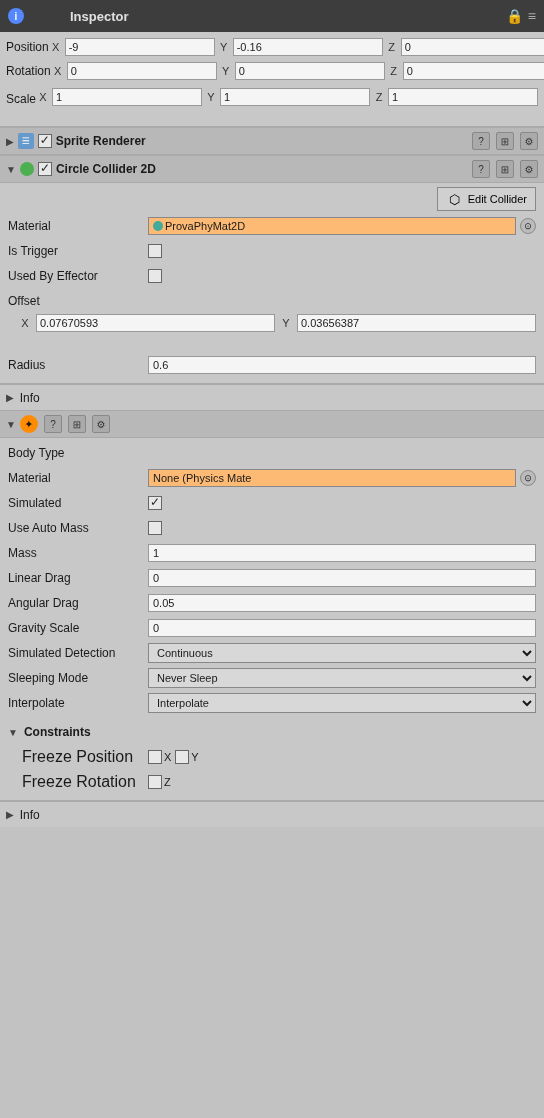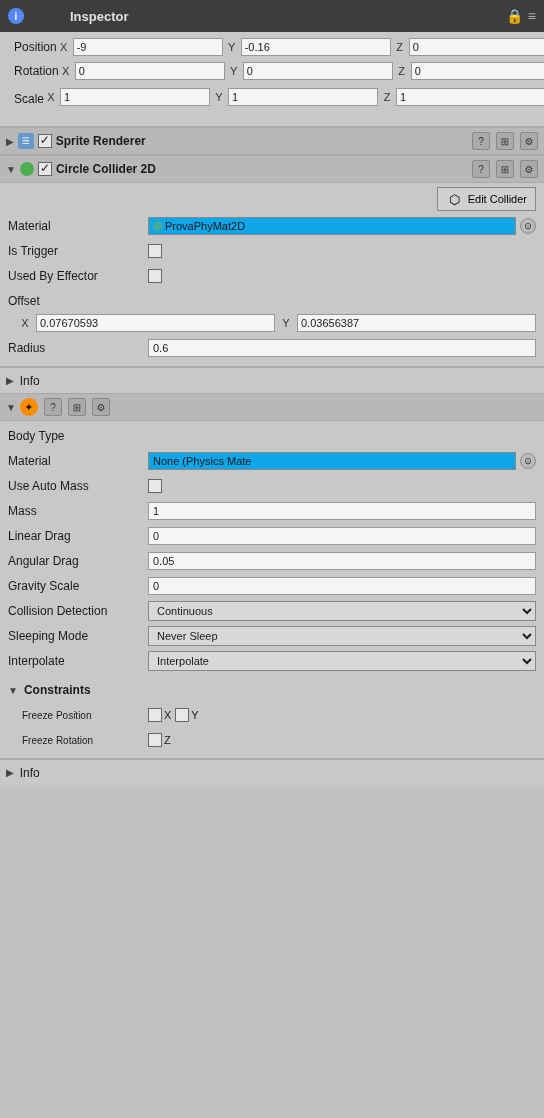--- a/index.html
+++ b/index.html
@@ -40,21 +40,21 @@
     }
     .lock-icon {
       margin-left: auto;
       color: #aaa;
       font-size: 14px;
     }
 
     .transform-section {
       background: #c8c8c8;
       border-bottom: 1px solid #aaa;
-      padding: 4px 14px;
+      padding: 4px 6px;
     }
     .transform-row {
       display: flex;
       align-items: center;
       height: 22px;
       margin-bottom: 2px;
     }
     .transform-row:last-child { margin-bottom: 16px; align-items: flex-end; }
     .transform-label {
       width: 80px;
@@ -220,21 +220,21 @@
     .edit-btn-icon {
       width: 18px;
       height: 18px;
       display: inline-flex;
       align-items: center;
       justify-content: center;
       font-size: 13px;
     }
 
     .offset-section {
-      margin-bottom: 3px;
+      margin-bottom: 20px;
     }
     .offset-label-row {
       display: flex;
       align-items: center;
       height: 22px;
     }
     .offset-main-label {
       width: 140px;
       font-size: 12px;
       font-weight: normal;
@@ -251,21 +251,21 @@
 
     .material-field {
       display: flex;
       align-items: center;
       gap: 4px;
       flex: 1;
     }
     .material-value {
       flex: 1;
       height: 18px;
-      background: #0ea5e9;
+      background: #fdba74;
       border: 1px solid #888;
       font-size: 11px;
       padding: 0 4px;
       display: flex;
       align-items: center;
       gap: 2px;
     }
     .material-dot {
       width: 10px;
       height: 10px;
@@ -342,21 +342,21 @@
     }
     .freeze-row {
       display: flex;
       align-items: center;
       height: 22px;
       margin-bottom: 3px;
       padding-left: 14px;
     }
     .freeze-label {
       width: 126px;
-      font-size: 10px;
+      font-size: 16px;
     }
     .freeze-checks {
       display: flex;
       align-items: center;
       gap: 4px;
     }
     .freeze-check-item {
       display: flex;
       align-items: center;
       gap: 2px;
@@ -528,20 +528,24 @@
   <div class="field-row">
     <span class="field-label">Material</span>
     <div class="material-field">
       <div class="material-value">
         <span>None (Physics Mate</span>
       </div>
       <div class="settings-dot">⊙</div>
     </div>
   </div>
 
+  <div class="field-row">
+    <span class="field-label">Simulated</span>
+    <input type="checkbox" class="field-checkbox" checked="" style="">
+  </div>
 
   <div class="field-row">
     <span class="field-label">Use Auto Mass</span>
     <input type="checkbox" class="field-checkbox" style="">
   </div>
 
   <div class="field-row">
     <span class="field-label">Mass</span>
     <div class="field-value">
       <input class="field-input" type="text" value="1" style="">
@@ -563,21 +567,21 @@
   </div>
 
   <div class="field-row">
     <span class="field-label">Gravity Scale</span>
     <div class="field-value">
       <input class="field-input" type="text" value="0" style="">
     </div>
   </div>
 
   <div class="field-row">
-    <span class="field-label">Collision Detection</span>
+    <span class="field-label">Simulated Detection</span>
     <div class="field-value">
       <select class="field-select">
         <option>Discrete</option>
         <option selected="">Continuous</option>
       </select>
     </div>
   </div>
 
   <div class="field-row">
     <span class="field-label">Sleeping Mode</span>

